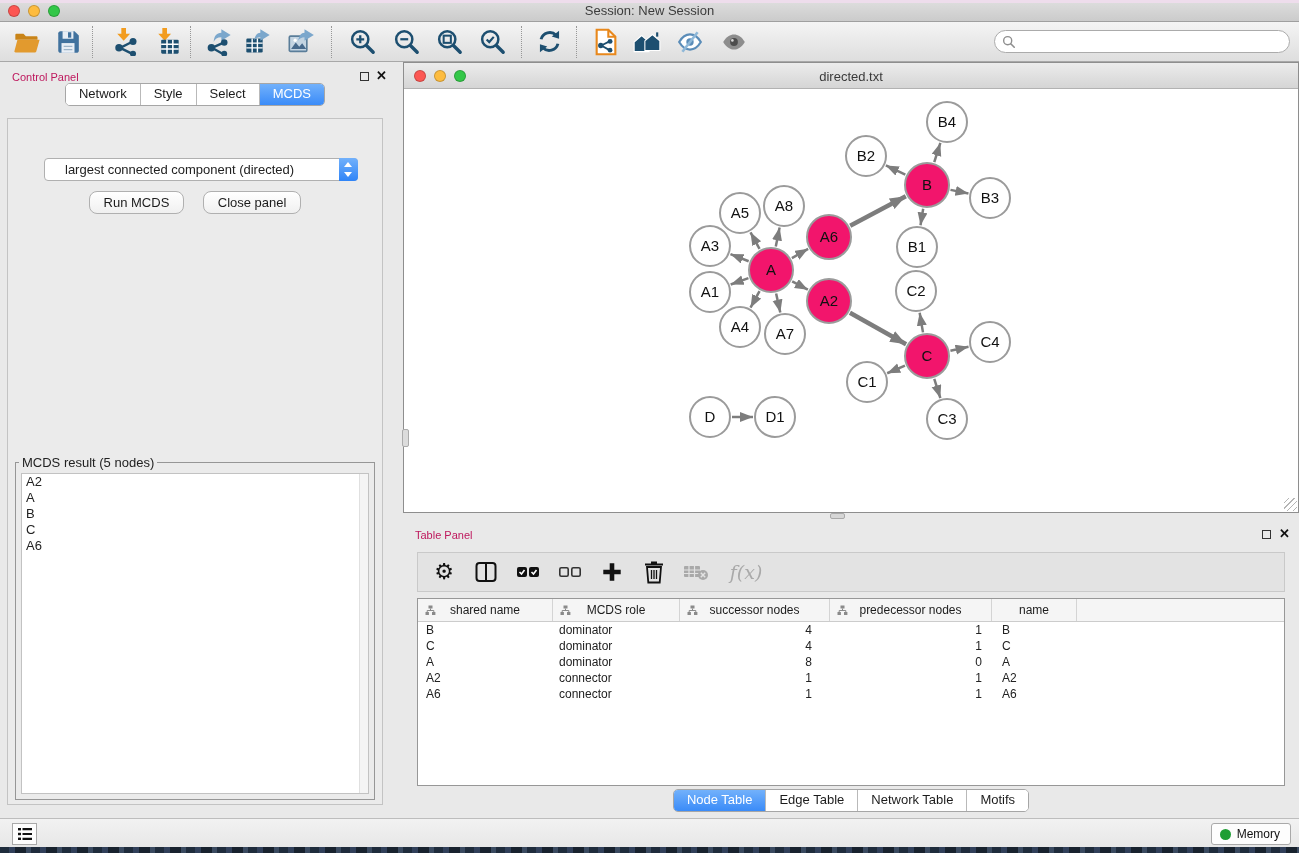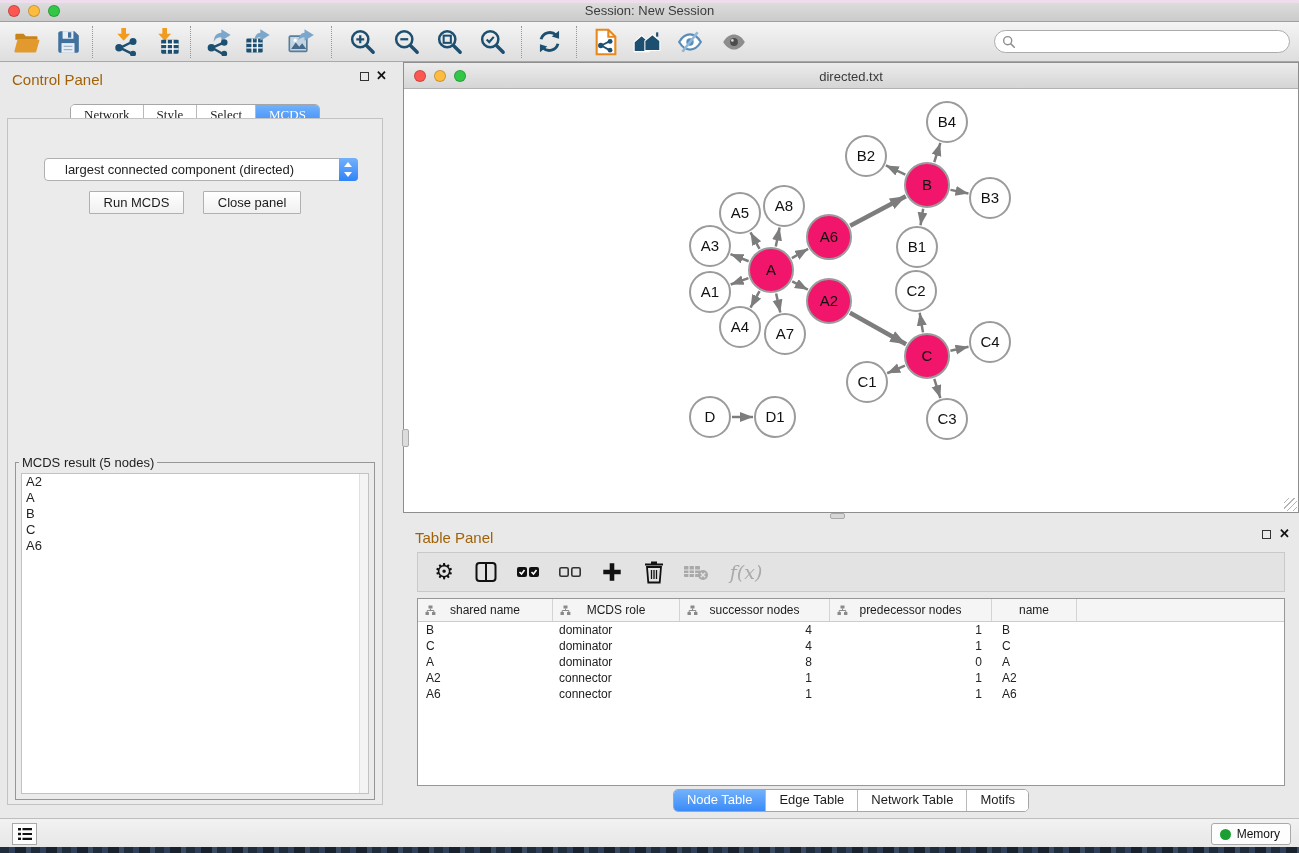--- a/index.html
+++ b/index.html
@@ -27,52 +27,52 @@
   .tb-btn { width:30px; height:32px; display:flex; align-items:center; justify-content:center; flex:0 0 auto; }
   .tb-sep { width:1px; height:32px; border-left:1px dotted #979797; flex:0 0 auto; }
   .searchbox {
     position:absolute; right:9px; top:8px; width:296px; height:23px; background:#fff;
     border:1px solid #ababab; border-radius:12px; display:flex; align-items:center; padding-left:7px;
   }
   .searchbox input { border:none; outline:none; flex:1; height:18px; font-size:12px; background:transparent; margin-left:4px;}
   
   .cpanel { position:absolute; left:0; top:62px; width:390px; height:756px; background:#e9e9e9; }
   .panel-head { position:relative; height:30px; }
-  .panel-title { position:absolute; left:12px; top:9px; font-size:15px; color:#a16207; }
+  .panel-title { position:absolute; left:12px; top:9px; font-size:11px; color:#be185d; }
   .float-btn { position:absolute; top:10px; width:9px; height:9px; border:1.5px solid #333; background:transparent; }
   .close-btn { position:absolute; top:6px; font-size:13px; font-weight:bold; color:#111; line-height:16px; }
   .cpanel .float-btn{ left:360px; } .cpanel .close-btn{ left:376px; }
   .seg { display:inline-flex; border:1px solid #a6a6a6; border-radius:5px; background:#fff; overflow:hidden; }
   .seg button {
     font-family:inherit; font-size:13px; color:#1c1c1c; background:#fff; border:none;
     border-right:1px solid #b9b9b9; padding:2px 13px 3px; line-height:16px; cursor:default;
   }
   .seg button:last-child { border-right:none; }
   .seg button.active { background:linear-gradient(#72b1fb,#3a8bf8); color:#fff; }
-  .cp-tabs { position:absolute; left:0; width:100%; top:42px; text-align:center;font-family:Liberation Serif, serif; }
+  .cp-tabs { position:absolute; left:0; width:100%; top:21px; text-align:center; }
   .cp-content {
     position:absolute; left:7px; right:7px; top:56px; bottom:13px;
     background:#ebebeb; border:1px solid #c3c3c3;
   }
   .opt-label { position:absolute; left:0; right:0; top:17px; text-align:center; font-size:13px; }
   .mac-select {
     position:absolute; left:36px; top:39px; width:314px; height:23px; background:#fff;
     border:1px solid #b0b0b0; border-radius:4px; font-size:13px; display:flex; align-items:center;
   }
   .mac-select .val { flex:1; padding-left:20px; white-space:nowrap; overflow:hidden; }
   .stepper {
     width:19px; height:23px; margin:-1px -1px -1px 0; border-radius:0 4px 4px 0;
     background:linear-gradient(#72b1fb,#2f84f7); position:relative;
   }
   .stepper i { position:absolute; left:5px; width:0; height:0; border-left:4.5px solid transparent; border-right:4.5px solid transparent; }
   .stepper .up { top:4px; border-bottom:5px solid #fff; }
   .stepper .down { bottom:4px; border-top:5px solid #fff; }
   .mac-btn {
     font-family:inherit; font-size:13px; color:#1c1c1c; height:23px; padding:0 14px;
-    background:linear-gradient(#ffffff,#f0f0f0); border:1px solid #b0b0b0; border-radius:1px;
+    background:linear-gradient(#ffffff,#f0f0f0); border:1px solid #b0b0b0; border-radius:8px;
   }
   .btn-row { position:absolute; left:0; right:0; top:72px; text-align:center; }
   .btn-row .mac-btn { margin:0 7px; }
   .result-fs {
     position:absolute; left:7px; right:7px; top:336px; height:345px;
     border:1px solid #969696; padding:0;
   }
   .result-fs legend { font-size:13px; margin-left:3px; padding:0 3px; }
   .result-list { position:absolute; left:5px; right:5px; top:3px; bottom:5px; background:#fff; border:1px solid #c2c2c2; }
   .result-scroll { position:absolute; right:0; top:0; bottom:0; width:9px; background:#f4f4f4; border-left:1px solid #e0e0e0; }

